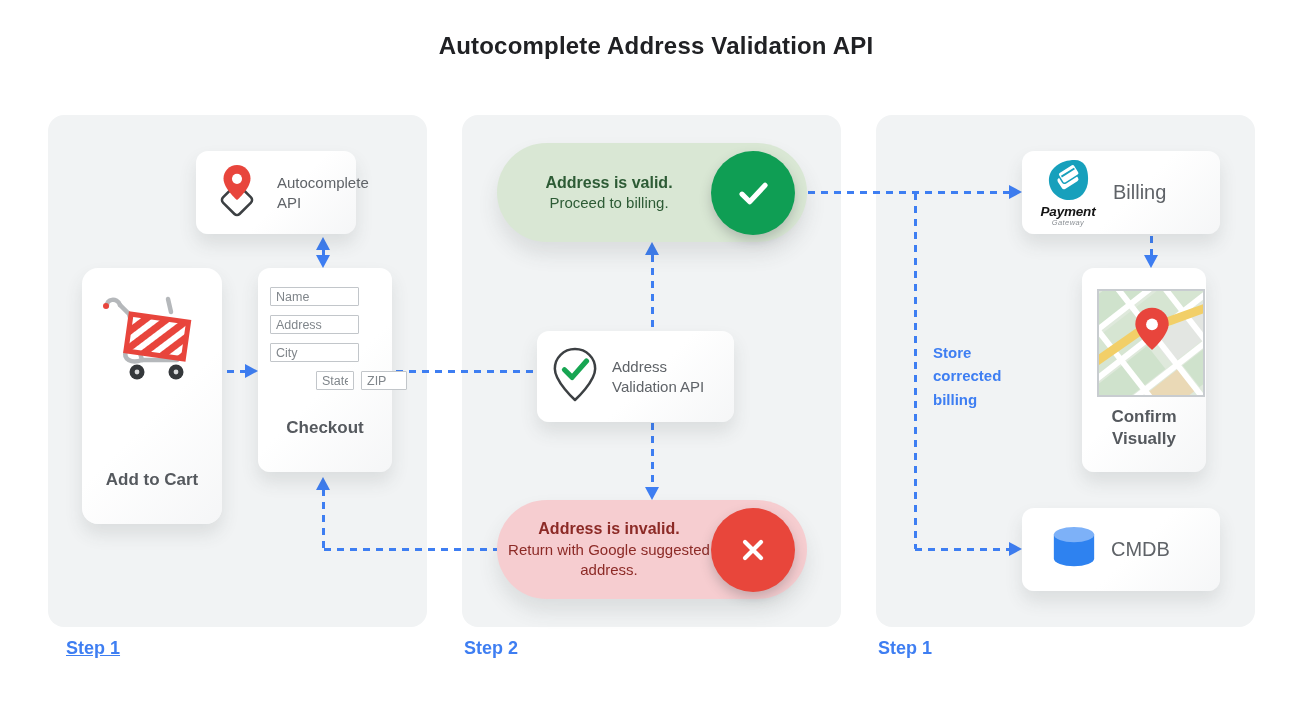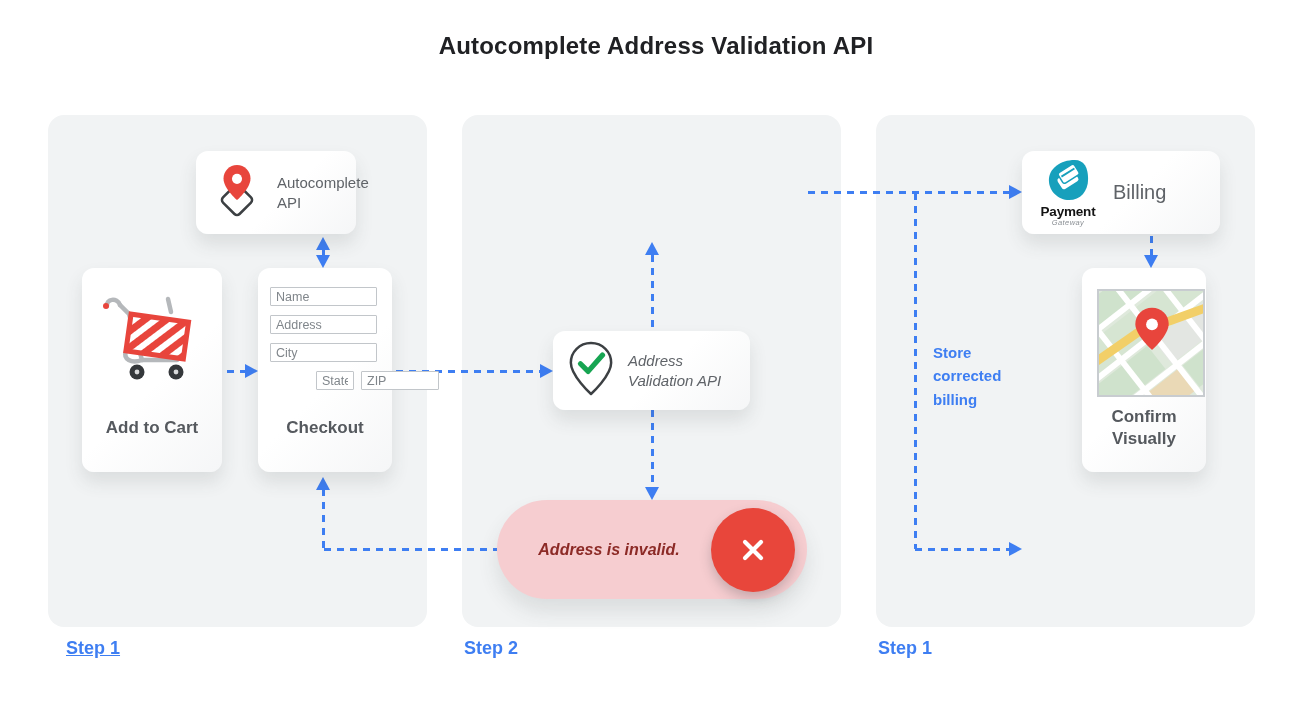--- a/index.html
+++ b/index.html
@@ -40,31 +40,31 @@
   .card.row{display:flex;align-items:center;gap:13px;padding:0 14px;}
   .card-label{color:var(--gray);font-size:15px;line-height:1.32;}
   .card-label.lg{font-size:20px;}
   .big-label{position:absolute;left:0;width:100%;text-align:center;color:#55595e;
              font-size:17px;font-weight:700;line-height:1.3;}
 
   
   .fields{position:absolute;left:12px;top:19px;width:110px;display:flex;flex-direction:column;gap:9px;}
   .field{height:19px;border:1.5px solid #c2c6ca;background:#fff;border-radius:1px;
          font-family:"Liberation Sans",sans-serif;font-size:12.5px;color:var(--field-gray);
-         padding:0 5px;width:107px;}
+         padding:0 5px;width:89px;}
   .field::placeholder{color:var(--field-gray);opacity:1;}
   .field-row{display:flex;gap:7px;}
   .field.state{width:38px;margin-left:46px;}
-  .field.zip{width:78px;}
+  .field.zip{width:46px;}
 
   
   .pill{position:absolute;left:497px;width:310px;height:99px;border-radius:50px;
         box-shadow:0 12px 20px rgba(60,64,67,.12);z-index:2;}
   .pill.valid{top:143px;background:var(--green-bg);}
-  .pill.invalid{top:500px;background:var(--red-bg);font-style:italic;}
+  .pill.invalid{top:500px;background:var(--red-bg);}
   .pill-text{position:absolute;left:10px;top:0;width:204px;height:100%;display:flex;
              flex-direction:column;justify-content:center;text-align:center;line-height:1.35;}
   .pill.valid .pill-text{color:var(--green-ink);}
   .pill.invalid .pill-text{color:var(--red-ink);}
   .pill-title{font-size:16px;font-weight:700;}
   .pill-sub{font-size:15px;}
   .status-circle{position:absolute;left:214px;top:8px;width:84px;height:84px;border-radius:50%;
                  display:flex;align-items:center;justify-content:center;
                  box-shadow:0 6px 12px rgba(60,64,67,.25);}
   .status-circle.ok{background:var(--green);}
@@ -79,21 +79,21 @@
   .ah{position:absolute;width:0;height:0;z-index:1;}
   .ah.r{border-top:7px solid transparent;border-bottom:7px solid transparent;border-left:13px solid var(--blue);}
   .ah.u{border-left:7px solid transparent;border-right:7px solid transparent;border-bottom:13px solid var(--blue);}
   .ah.d{border-left:7px solid transparent;border-right:7px solid transparent;border-top:13px solid var(--blue);}
 
   .store-note{position:absolute;left:933px;top:341px;width:104px;color:var(--blue);
               font-size:15px;font-weight:700;line-height:1.55;z-index:2;}
 
   
   .pg-logo{display:flex;flex-direction:column;align-items:center;width:64px;flex:0 0 64px;}
-  .pg-name{font-size:13.5px;font-weight:800;color:#141414;margin-top:2px;letter-spacing:-.2px;}
+  .pg-name{font-size:13.5px;font-weight:800;font-style:italic;color:#141414;margin-top:2px;letter-spacing:-.2px;}
   .pg-sub{font-size:7.5px;color:#8a8f94;font-style:italic;margin-top:-1px;letter-spacing:.4px;}
 
   .map-frame{position:absolute;left:15px;top:21px;width:108px;height:108px;border:2px solid #c8ccd0;
              overflow:hidden;background:#dfe9dc;}
 </style>
 </head>
 <body>
 
 <div class="canvas">
 
@@ -137,21 +137,21 @@
     <span style="flex:0 0 54px;">
       <svg width="54" height="62" viewBox="0 0 60 66">
         <rect x="17" y="30" width="26" height="26" rx="4" transform="rotate(45 30 43)" fill="#fff" stroke="#3c4043" stroke-width="2.8"></rect>
         <path d="M30 4c-8.3 0-15 6.7-15 15 0 11.2 15 24 15 24s15-12.8 15-24c0-8.3-6.7-15-15-15z" fill="#e8453c"></path>
         <circle cx="30" cy="19.5" r="5.6" fill="#fff"></circle>
       </svg>
     </span>
     <span class="card-label">Autocomplete API</span>
   </div>
 
-  <div class="card" style="left:82px;top:268px;width:140px;height:204px;">
+  <div class="card" style="left:82px;top:268px;width:140px;height:256px;border-radius:16px;">
     <span style="position:absolute;left:13px;top:14px;">
       <svg width="114" height="112" viewBox="0 0 114 112">
         <defs>
           <pattern id="cartStripes" width="13" height="13" patternUnits="userSpaceOnUse" patternTransform="rotate(45)">
             <rect width="13" height="13" fill="#e8453c"></rect>
             <rect x="0" width="6" height="13" fill="#ffffff"></rect>
           </pattern>
         </defs>
         <g stroke="#b5b8bb" stroke-width="4.5" fill="none" stroke-linecap="round">
           <path d="M25 23c-3-8-14-6-13 1"></path>
@@ -179,34 +179,46 @@
       <input class="field" readonly="" placeholder="Address" style="">
       <input class="field" readonly="" placeholder="City" style="">
       <div class="field-row">
         <input class="field state" readonly="" placeholder="State" style="">
         <input class="field zip" readonly="" placeholder="ZIP" style="">
       </div>
     </div>
     <div class="big-label" style="bottom:33px;">Checkout</div>
   </div>
 
-
-  <div class="card row" style="left:553px;top:331px;width:197px;height:79px;font-style:italic;">
+  <div class="pill valid">
+    <div class="pill-text">
+      <span class="pill-title">Address is valid.</span>
+      <span class="pill-sub">Proceed to billing.</span>
+    </div>
+    <div class="status-circle ok">
+      <svg width="44" height="44" viewBox="0 0 40 40">
+        <path d="M10 21l7 7 14-15" stroke="#fff" stroke-width="4.6" fill="none" stroke-linecap="round" stroke-linejoin="round"></path>
+      </svg>
+    </div>
+  </div>
+
+  <div class="card row" style="left:537px;top:331px;width:197px;height:91px;">
     <span style="flex:0 0 48px;">
       <svg width="48" height="58" viewBox="0 0 50 60">
         <path d="M25 3C13 3 4 12 4 23.5 4 37 25 56 25 56s21-19 21-32.5C46 12 37 3 25 3z" fill="#fff" stroke="#3c4043" stroke-width="2.6" stroke-linejoin="round"></path>
         <path d="M14 24.5l8 8 15-17" stroke="#17a552" stroke-width="5.4" fill="none" stroke-linecap="round" stroke-linejoin="round"></path>
       </svg>
     </span>
     <span class="card-label">Address Validation API</span>
   </div>
 
   <div class="pill invalid">
     <div class="pill-text">
       <span class="pill-title">Address is invalid.</span>
+      <span class="pill-sub">Return with Google suggested address.</span>
     </div>
     <div class="status-circle bad">
       <svg width="40" height="40" viewBox="0 0 40 40">
         <path d="M12 12l16 16M28 12L12 28" stroke="#fff" stroke-width="4.2" stroke-linecap="round"></path>
       </svg>
     </div>
   </div>
 
   <div class="card row" style="left:1022px;top:151px;width:198px;height:83px;">
     <span class="pg-logo">
@@ -247,18 +259,27 @@
           </g>
         </g>
         <path d="M-6 74L40 42l72-26" stroke="#f2cf68" stroke-width="9" fill="none"></path>
         <path d="M54 17c-9.5 0-17 7.3-17 16.5C37 45 54 60 54 60s17-15 17-26.5C71 24.3 63.5 17 54 17z" fill="#e8453c"></path>
         <circle cx="54" cy="34" r="6" fill="#fff"></circle>
       </svg>
     </div>
     <div class="big-label" style="bottom:22px;">Confirm Visually</div>
   </div>
 
+  <div class="card row" style="left:1022px;top:508px;width:198px;height:83px;">
+    <span style="flex:0 0 48px;margin-left:14px;">
+      <svg width="48" height="46" viewBox="0 0 50 46">
+        <path d="M4 9L4 34A21 8 0 0 0 46 34L46 9Z" fill="#2e82f0"></path>
+        <ellipse cx="25" cy="9" rx="21" ry="8" fill="#7db1f8"></ellipse>
+      </svg>
+    </span>
+    <span class="card-label lg">CMDB</span>
+  </div>
 
   <div class="step-label s1">Step 1</div>
   <div class="step-label s2">Step 2</div>
   <div class="step-label s3">Step 1</div>
 
 </div>
 
 </body></html>

